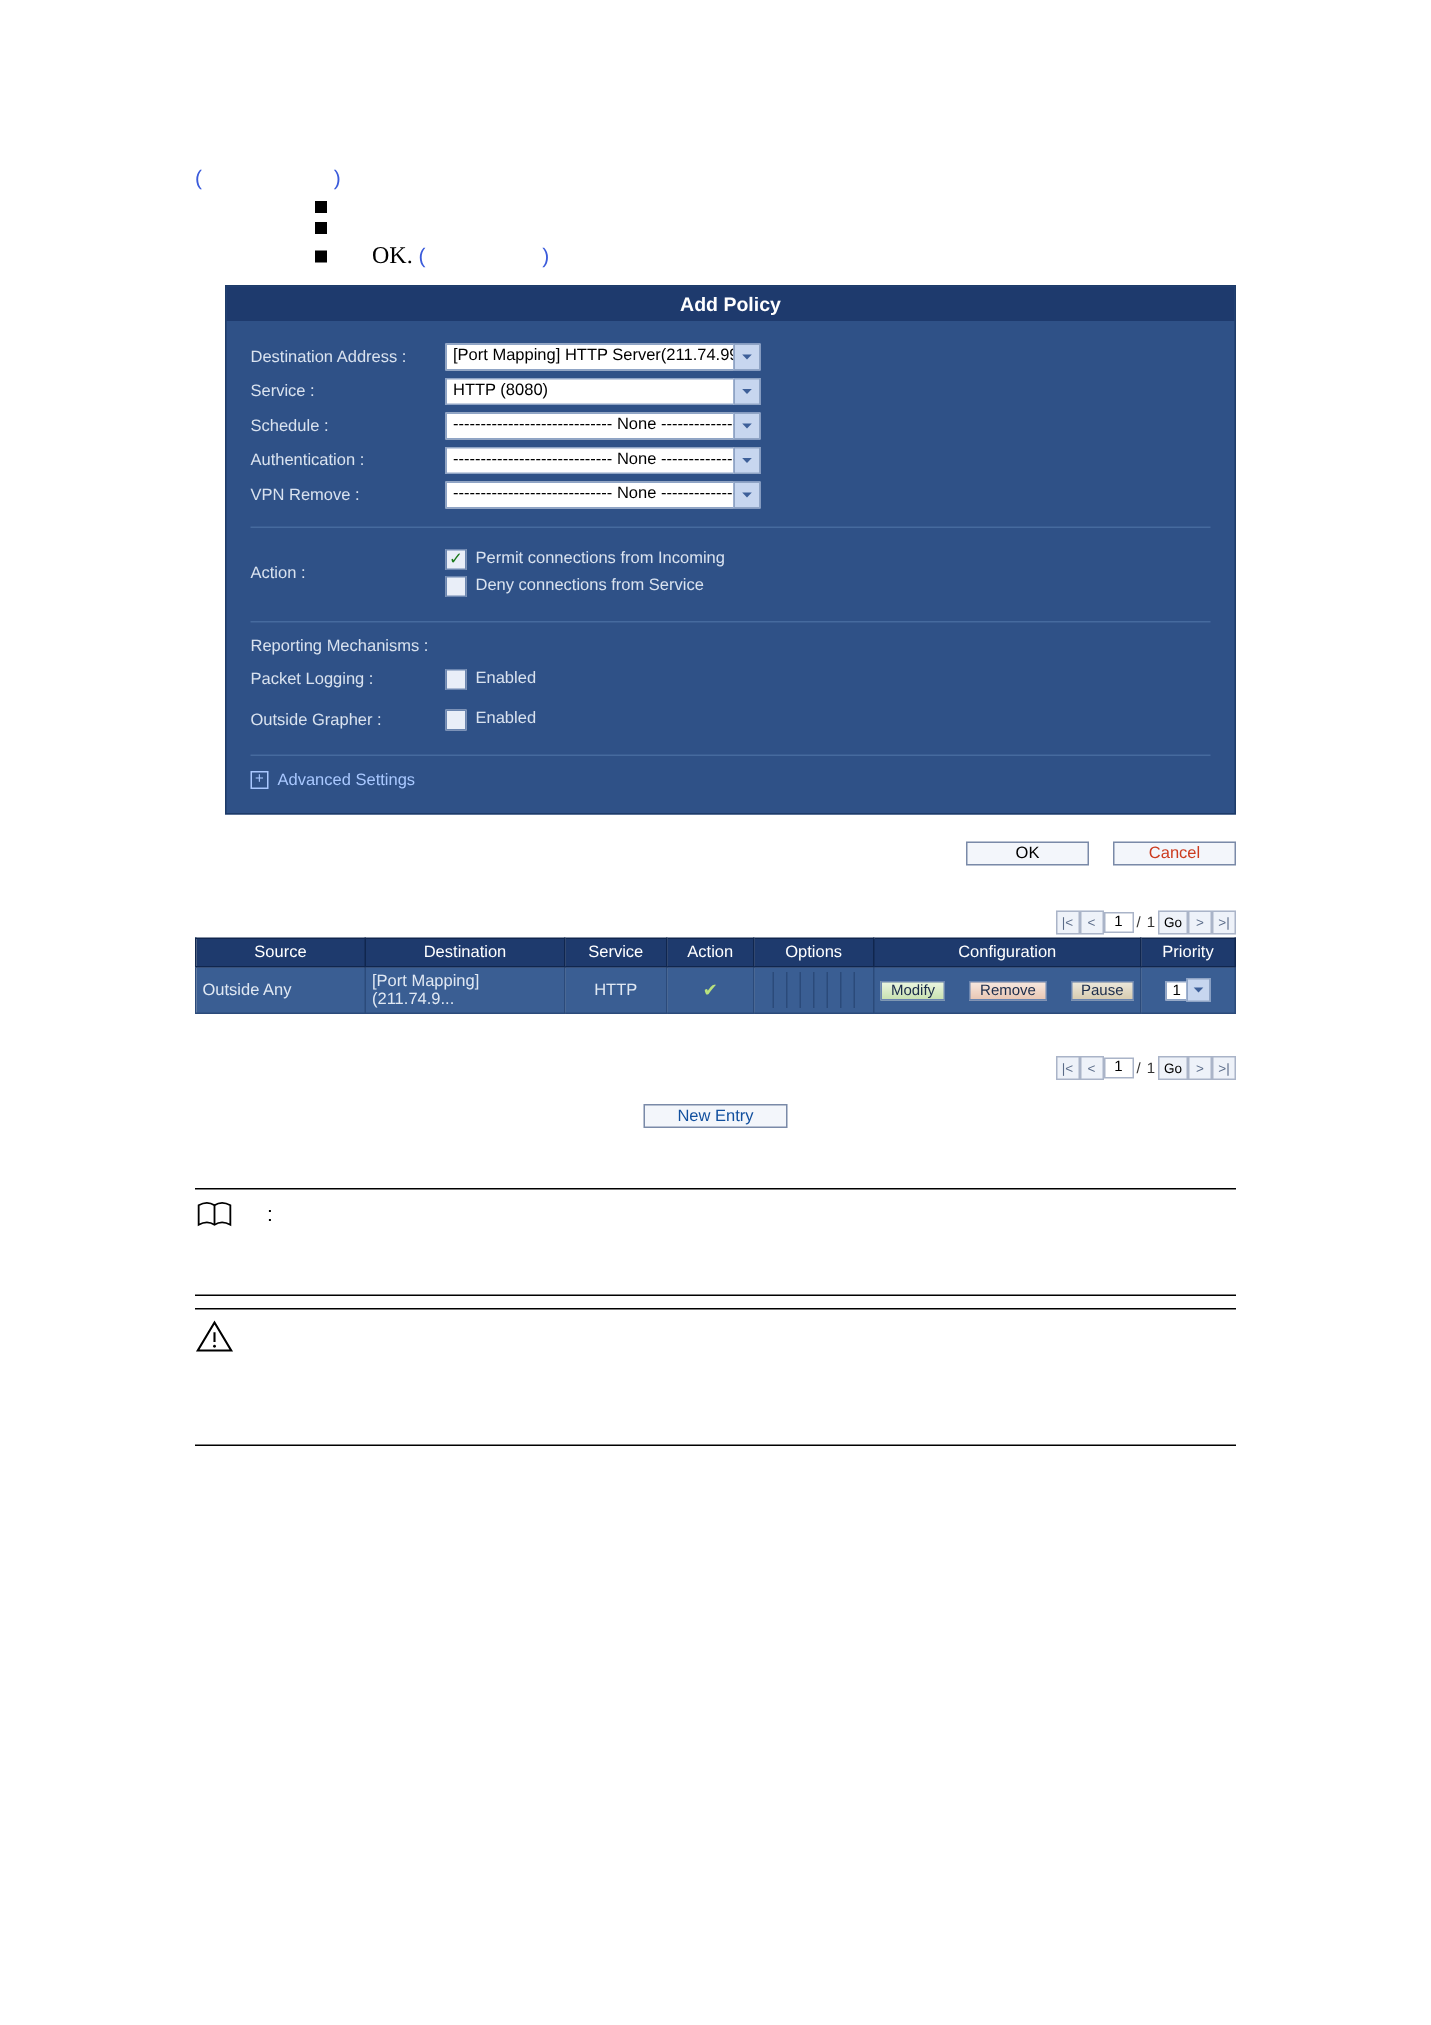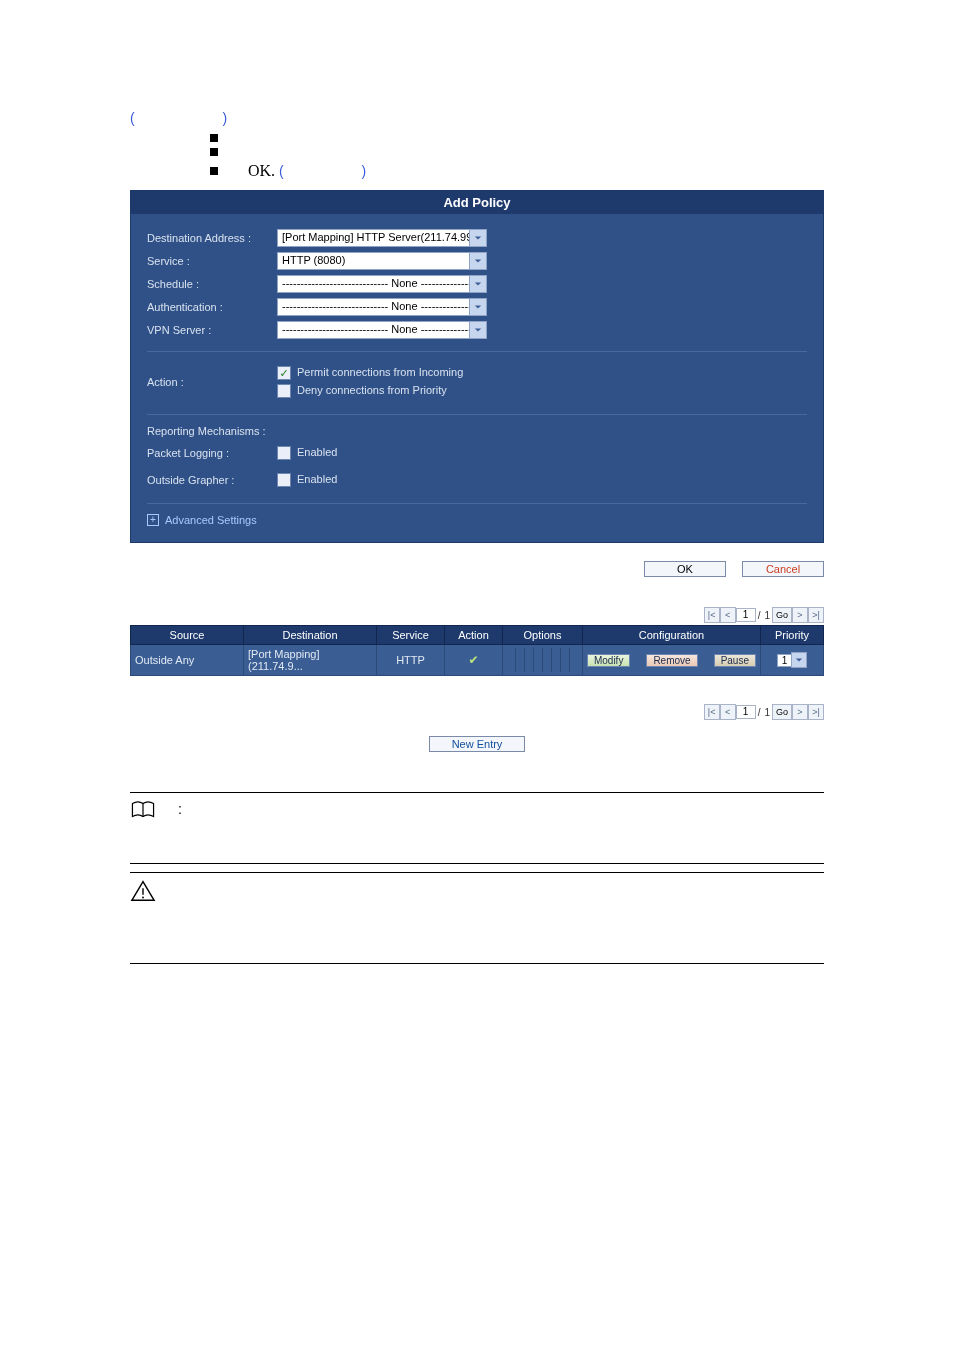--- a/index.html
+++ b/index.html
@@ -35,20 +35,21 @@
     font-size: 14px;
   }
   .bullets .ok { font-family: "Times New Roman", serif; font-size:16px; }
   .bullets .paren2 { color:#3b5bdb; font-size:14px; }
 
   .panel {
     background: #2f5187;
     color: #fff;
     border: 1px solid #1d3b68;
     margin-top: 8px;
+    margin-left: 20px;
   }
   .panel-title {
     background: #1e3a6d;
     text-align: center;
     font-weight: bold;
     padding: 4px 0;
     font-size: 13px;
   }
   .panel-body {
     padding: 10px 16px 16px 16px;
@@ -294,21 +295,21 @@
           <div class="sel-val">----------------------------- None ------------------------</div>
           <div class="sel-btn">
             <svg viewBox="0 0 10 10">
                 <path d="M1 3 L5 7 L9 3 Z" fill="#3d5f99"></path>
               </svg>
           </div>
         </div>
       </div>
 
       <div class="form-row">
-        <span class="lbl">VPN Server :</span>
+        <span class="lbl">VPN Remove :</span>
         <div class="sel">
           <div class="sel-val">----------------------------- None ------------------------</div>
           <div class="sel-btn">
             <svg viewBox="0 0 10 10">
                 <path d="M1 3 L5 7 L9 3 Z" fill="#3d5f99"></path>
               </svg>
           </div>
         </div>
       </div>
 
@@ -316,21 +317,21 @@
 
       <div class="form-row action-block">
         <span class="lbl">Action :</span>
         <div>
           <div class="chk-row">
             <span class="chk checked"></span>
             <span class="chk-label">Permit connections from Incoming</span>
           </div>
           <div class="chk-row">
             <span class="chk"></span>
-            <span class="chk-label">Deny connections from Priority</span>
+            <span class="chk-label">Deny connections from Service</span>
           </div>
         </div>
       </div>
 
       <div class="section-divider"></div>
 
       <div class="form-row">
         <span class="lbl" style="width:auto;">Reporting Mechanisms :</span>
       </div>
       <div class="form-row">

